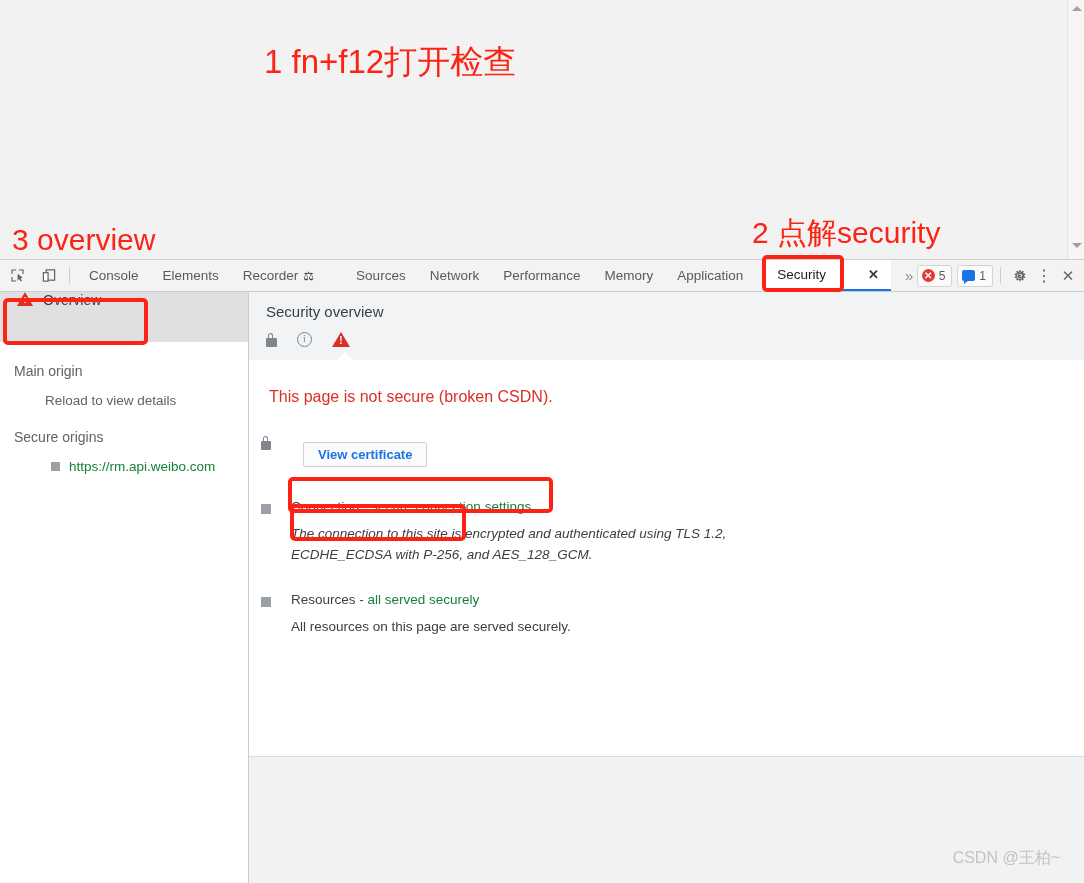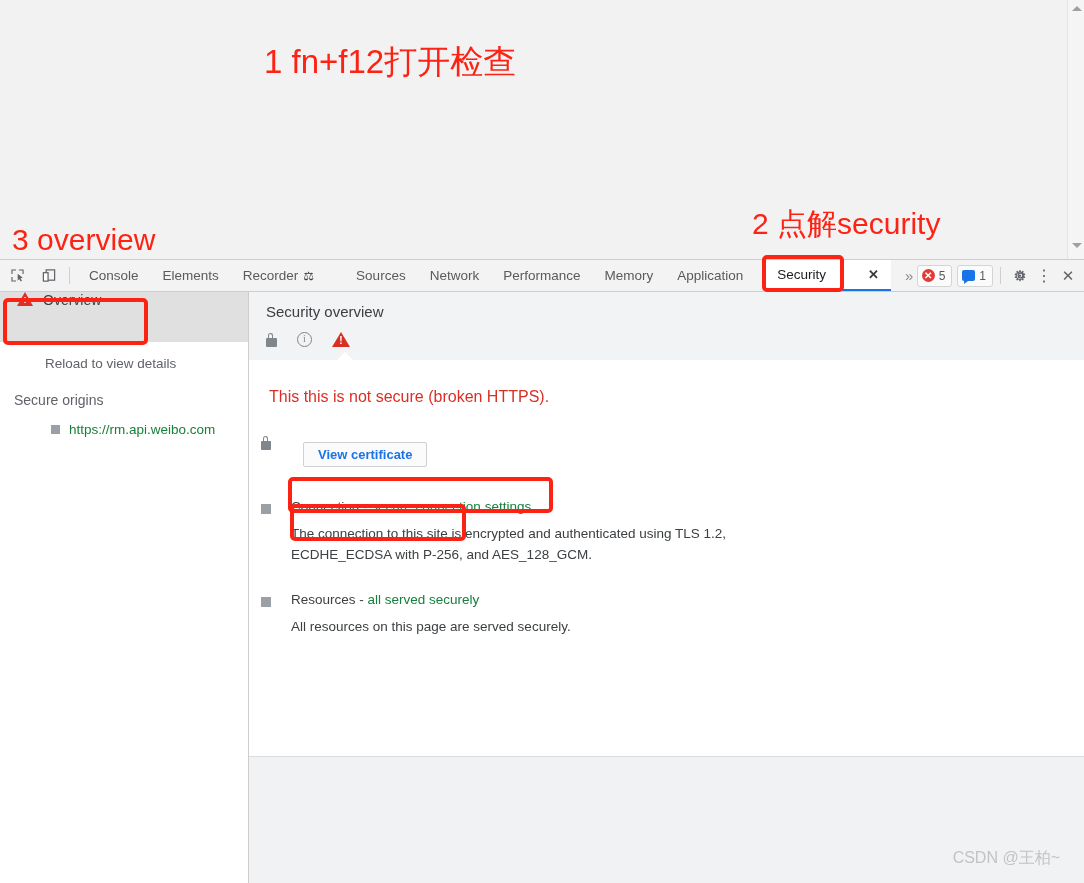--- a/index.html
+++ b/index.html
@@ -53,21 +53,21 @@
   .sb-arrow.down i { border-top: 5px solid #a0a0a0; }
 
   
   .annot {
     position: absolute;
     color: #fc2314;
     white-space: nowrap;
     line-height: 1;
   }
   .annot-1 { left: 264px; top: 45px; font-size: 33px; }
-  .annot-2 { left: 752px; top: 209px; font-size: 30px; }
+  .annot-2 { left: 752px; top: 218px; font-size: 30px; }
   .annot-3 { left: 12px; top: 225px; font-size: 30px; }
   .annot-4 { left: 477px; top: 522px; font-size: 30px; }
 
   .redbox {
     position: absolute;
     border: 4px solid #fc2314;
     border-radius: 5px;
     box-sizing: border-box;
     pointer-events: none;
   }
@@ -505,55 +505,56 @@
       </div>
     </div>
 
     <div class="dt-body">
 
       <div class="dt-sidebar">
         <div class="side-row-overview">
           <span class="side-warn-tri"></span>
           <span>Overview</span>
         </div>
+        <div class="side-group-title">Main origin</div>
         <div class="side-sub">Reload to view details</div>
         <div class="side-group-title">Secure origins</div>
         <div class="side-origin">
           <span class="origin-sq"></span>
           <span class="origin-link">https://rm.api.weibo.com</span>
         </div>
       </div>
 
       <div class="dt-main">
         <div class="sec-header">
           <div class="sec-header-title">Security overview</div>
           <div class="sec-icons">
             <span class="lock-ico"></span>
             <span class="info-ico">i</span>
             <span class="warn-ico"></span>
           </div>
           <div class="caret-down"></div>
         </div>
 
-        <div class="sec-summary">This this is not secure (broken HTTPS).</div>
+        <div class="sec-summary">This page is not secure (broken CSDN).</div>
 
         <div class="sec-section">
           <span class="sec-sq lock"></span>
           <div class="sec-sect-body">
             <span class="view-cert-btn">View certificate</span>
           </div>
         </div>
 
         <div class="sec-section" style="margin-top:32px;">
           <span class="sec-sq"></span>
           <div class="sec-sect-body">
             <div class="sec-sect-title">
               <span>Connection</span><span> - </span><span class="val-good">secure connection settings</span>
             </div>
-            <div class="sec-sect-desc" style="max-width:440px;">The connection to this site is encrypted and authenticated using TLS 1.2, ECDHE_ECDSA with P-256, and AES_128_GCM.</div>
+            <div class="sec-sect-desc" style="max-width:440px;font-style:italic;">The connection to this site is encrypted and authenticated using TLS 1.2, ECDHE_ECDSA with P-256, and AES_128_GCM.</div>
           </div>
         </div>
 
         <div class="sec-section" style="margin-top:26px;">
           <span class="sec-sq"></span>
           <div class="sec-sect-body">
             <div class="sec-sect-title">
               <span>Resources</span><span> - </span><span class="val-good">all served securely</span>
             </div>
             <div class="sec-sect-desc">All resources on this page are served securely.</div>

